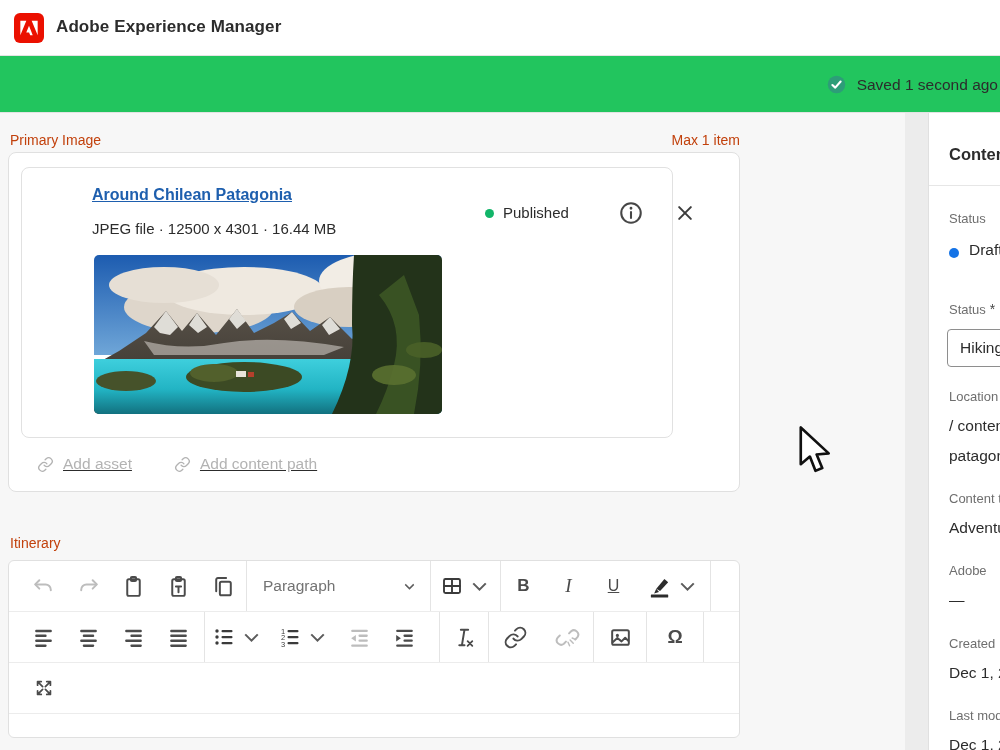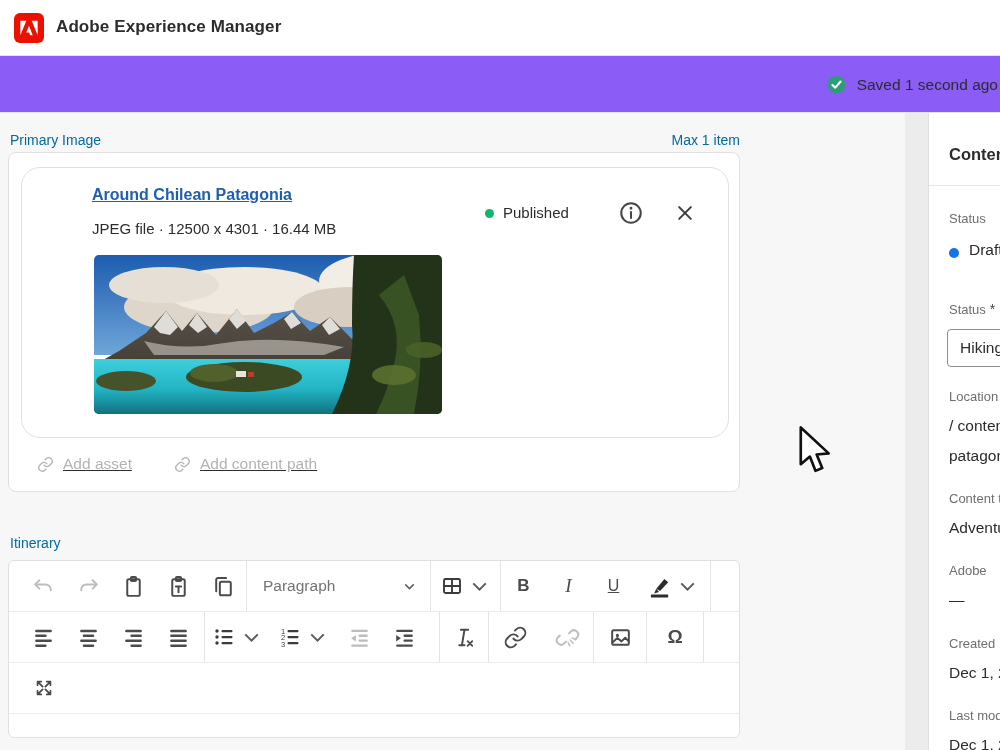--- a/index.html
+++ b/index.html
@@ -6,34 +6,34 @@
   html,body { width:1000px; height:750px; overflow:hidden; }
   body { font-family:"Liberation Sans","DejaVu Sans",sans-serif; color:#2c2c2c; background:#f7f7f7; position:relative; }
 
   
   .topbar { position:absolute; top:0; left:0; width:1000px; height:56px; background:#fff; border-bottom:1px solid #e4e4e4; z-index:5; }
   .logo { position:absolute; left:14px; top:13px; width:30px; height:30px; background:#EB1000; border-radius:6px; display:flex; align-items:center; justify-content:center; }
   .logo svg { width:20px; height:18px; fill:#fff; }
   .app-title { position:absolute; left:56px; top:17px; font-size:17px; font-weight:600; color:#2c2c2c; letter-spacing:.1px;text-align:center; }
 
   
-  .savebar { position:absolute; top:56px; left:0; width:1000px; height:57px; background:#8b5cf6; border-bottom:1px solid #e3e3e3; z-index:4; }
+  .savebar { position:absolute; top:56px; left:0; width:1000px; height:57px; background:#22c55e; border-bottom:1px solid #e3e3e3; z-index:4; }
   .saved-wrap { position:absolute; right:0; top:18px; display:flex; align-items:center; gap:10px; padding-right:2px; }
   .saved-text { font-size:15.5px; color:#2c2c2c; }
 
   
   .main { position:absolute; top:113px; left:0; width:905px; height:637px; background:#f7f7f7; }
   .gapstrip { position:absolute; top:113px; left:905px; width:23px; height:637px; background:#ececec; }
 
-  .section-label { font-size:14px; color:#0369a1; }
+  .section-label { font-size:14px; color:#c2410c; }
 
   
   .pi-header { position:absolute; left:10px; top:132px; width:730px; display:flex; justify-content:space-between; }
   .card { position:absolute; left:8px; top:152px; width:732px; height:340px; background:#fff; border:1px solid #e0e0e0; border-radius:8px; }
-  .asset-card { position:absolute; left:12px; top:14px; width:708px; height:271px; background:#fff; border:1px solid #e1e1e1; border-radius:19px; }
+  .asset-card { position:absolute; left:12px; top:14px; width:652px; height:271px; background:#fff; border:1px solid #e1e1e1; border-radius:8px; }
   .asset-title { position:absolute; left:70px; top:18px; font-size:16px; font-weight:700; color:#1E5FAE; text-decoration:underline; cursor:pointer; }
   .asset-meta { position:absolute; left:70px; top:52px; font-size:15px; color:#2c2c2c; }
   .pub-dot { position:absolute; left:463px; top:41px; width:9px; height:9px; border-radius:50%; background:#12B569; }
   .pub-label { position:absolute; left:481px; top:36px; font-size:15px; color:#2c2c2c; }
   .info-btn { position:absolute; left:596px; top:32px; width:26px; height:26px; color:#464646; cursor:pointer; }
   .close-btn { position:absolute; left:653px; top:35px; width:20px; height:20px; color:#3b3b3b; cursor:pointer; }
   .thumb { position:absolute; left:72px; top:87px; width:348px; height:159px; border-radius:5px; overflow:hidden; }
   .thumb svg { display:block; width:100%; height:100%; }
   .asset-actions { position:absolute; left:28px; top:302px; display:flex; gap:42px;text-decoration:underline; }
   .ghost-btn { display:flex; align-items:center; gap:9px; color:#b3b3b3; font-size:15.5px; cursor:default; }

